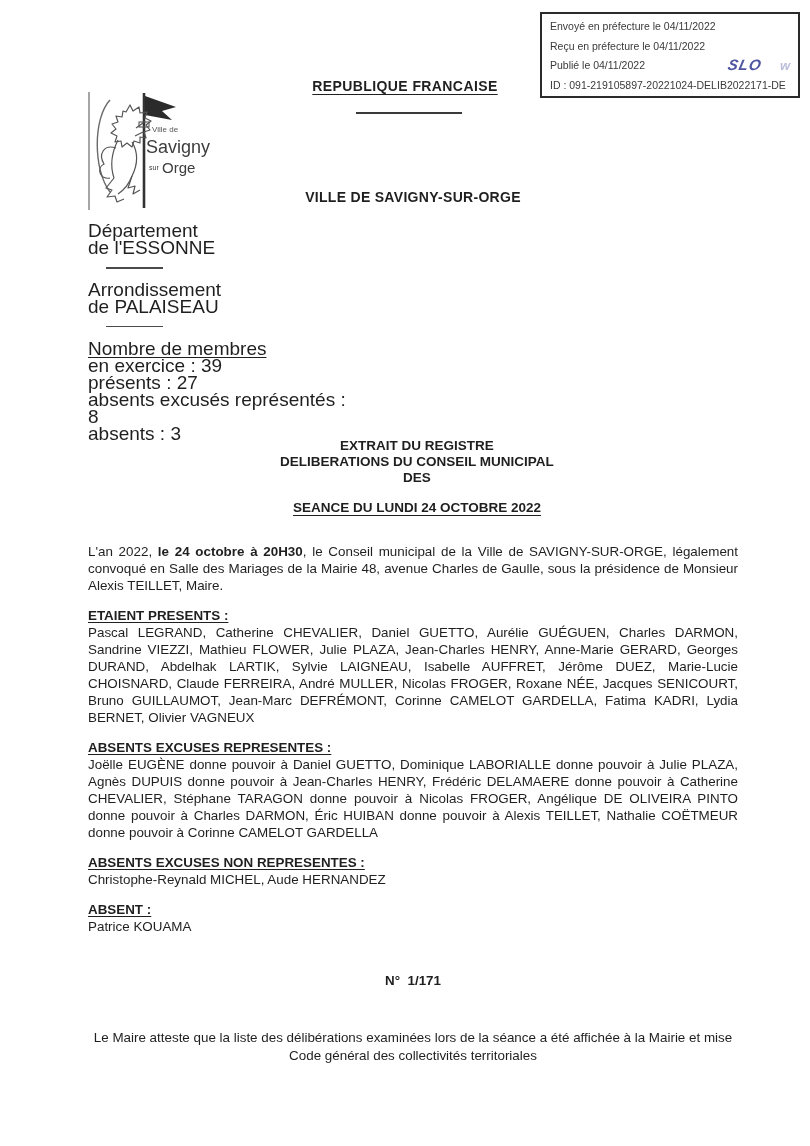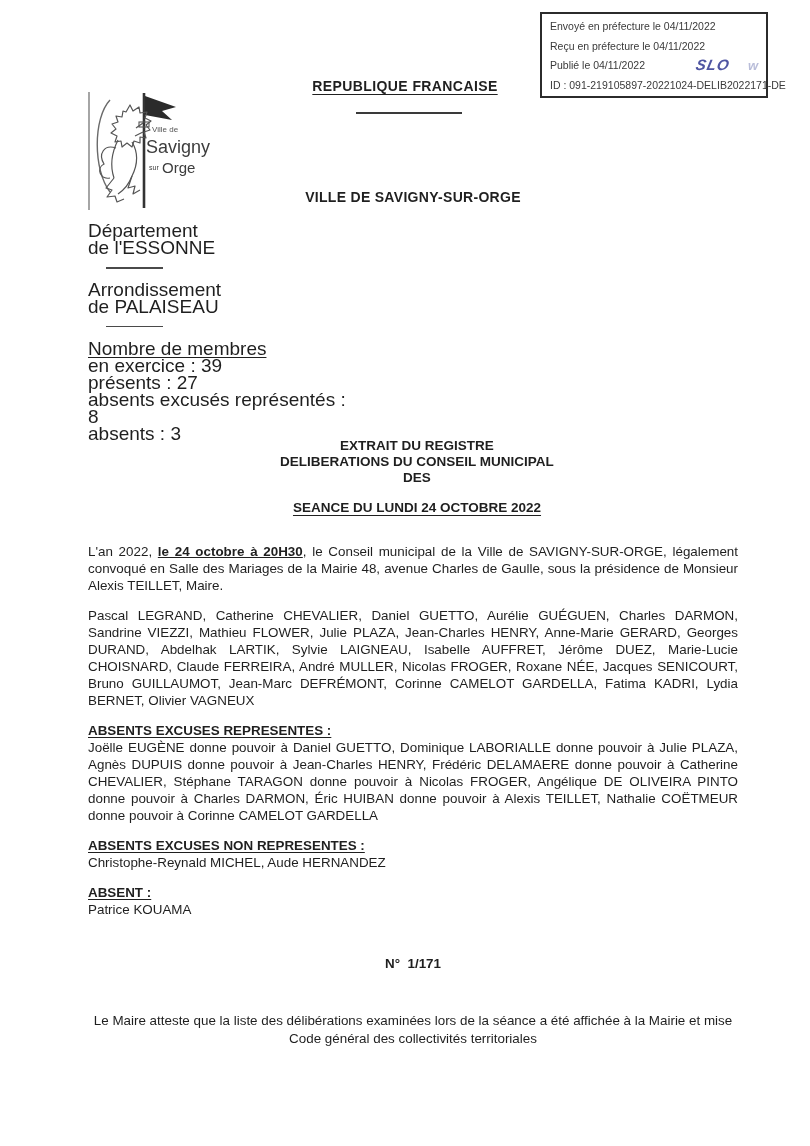--- a/index.html
+++ b/index.html
@@ -3,21 +3,21 @@
 <meta charset="utf-8">
 <style>
   html,body{margin:0;padding:0;background:#e8e8e8;}
   .page{
     position:relative;width:810px;height:1146px;background:#ffffff;
     font-family:"Liberation Sans","DejaVu Sans",sans-serif;color:#1f1f1f;
     overflow:hidden;margin:0 auto;
   }
   
   .stamp-box{
-    position:absolute;left:540px;top:12px;width:228px;height:86px;
+    position:absolute;left:540px;top:12px;width:260px;height:86px;
     border:2px solid #2b2b2b;box-sizing:border-box;padding:3px 8px 0 8px;
     font-size:10.5px;color:#3a3a3a;
   }
   .stamp-row{height:19.5px;line-height:19.5px;white-space:nowrap;}
   .stamp-row-flex{display:flex;justify-content:space-between;align-items:center;}
   .slo-logo{font-style:italic;font-weight:bold;font-size:15px;letter-spacing:1px;
     color:#4f55a2;transform:skewX(-12deg);display:inline-block;margin-right:18px;}
   .slo-suffix{color:#b9bdd9;font-size:13px;font-weight:bold;font-style:italic;}
   
   .republic{position:absolute;left:0;top:78px;width:100%;text-align:center;
@@ -40,21 +40,21 @@
   
   .main{position:absolute;left:88px;top:543px;width:650px;font-size:13.4px;
     line-height:17px;text-align:justify;}
   .para{margin:0 0 13px 0;}
   .sect-head{font-weight:bold;text-decoration:underline;text-underline-offset:2px;
     text-align:left;}
   .sect-text{margin:0 0 13px 0;}
   .secretary{text-align:center;margin-top:27px;}
   .doc-number{text-align:center;font-weight:bold;margin-top:37px;white-space:pre;}
   .footer-att{“:center;text-align:center;margin-top:40px;line-height:18px;}
-  b{font-weight:bold;text-decoration:underline;}
+  b{font-weight:bold;}
 </style>
 </head>
 <body>
 
 <div class="page">
 
   <div class="stamp-box">
     <div class="stamp-row">Envoyé en préfecture le 04/11/2022</div>
     <div class="stamp-row">Reçu en préfecture le 04/11/2022</div>
     <div class="stamp-row stamp-row-flex">
@@ -119,20 +119,21 @@
     <div>DELIBERATIONS DU CONSEIL MUNICIPAL</div>
     <div>DES</div>
     <div class="seance">
       <span>SEANCE DU LUNDI 24 OCTOBRE 2022</span>
     </div>
   </div>
 
   <div class="main">
     <p class="para"><span>L'an 2022, </span><b>le 24 octobre à 20H30</b><span>, le Conseil municipal de la Ville de SAVIGNY-SUR-ORGE, légalement convoqué en Salle des Mariages de la Mairie 48, avenue Charles de Gaulle, sous la présidence de Monsieur Alexis TEILLET, Maire.</span></p>
 
+    <div class="sect-head">ETAIENT PRESENTS :</div>
     <p class="sect-text">Pascal LEGRAND, Catherine CHEVALIER, Daniel GUETTO, Aurélie GUÉGUEN, Charles DARMON, Sandrine VIEZZI, Mathieu FLOWER, Julie PLAZA, Jean-Charles HENRY, Anne-Marie GERARD, Georges DURAND, Abdelhak LARTIK, Sylvie LAIGNEAU, Isabelle AUFFRET, Jérôme DUEZ, Marie-Lucie CHOISNARD, Claude FERREIRA, André MULLER, Nicolas FROGER, Roxane NÉE, Jacques SENICOURT, Bruno GUILLAUMOT, Jean-Marc DEFRÉMONT, Corinne CAMELOT GARDELLA, Fatima KADRI, Lydia BERNET, Olivier VAGNEUX</p>
 
     <div class="sect-head">ABSENTS EXCUSES REPRESENTES :</div>
     <p class="sect-text">Joëlle EUGÈNE donne pouvoir à Daniel GUETTO, Dominique LABORIALLE donne pouvoir à Julie PLAZA, Agnès DUPUIS donne pouvoir à Jean-Charles HENRY, Frédéric DELAMAERE donne pouvoir à Catherine CHEVALIER, Stéphane TARAGON donne pouvoir à Nicolas FROGER, Angélique DE OLIVEIRA PINTO donne pouvoir à Charles DARMON, Éric HUIBAN donne pouvoir à Alexis TEILLET, Nathalie COËTMEUR donne pouvoir à Corinne CAMELOT GARDELLA</p>
 
     <div class="sect-head">ABSENTS EXCUSES NON REPRESENTES :</div>
     <p class="sect-text">Christophe-Reynald MICHEL, Aude HERNANDEZ</p>
 
     <div class="sect-head">ABSENT :</div>
     <p class="sect-text">Patrice KOUAMA</p>

